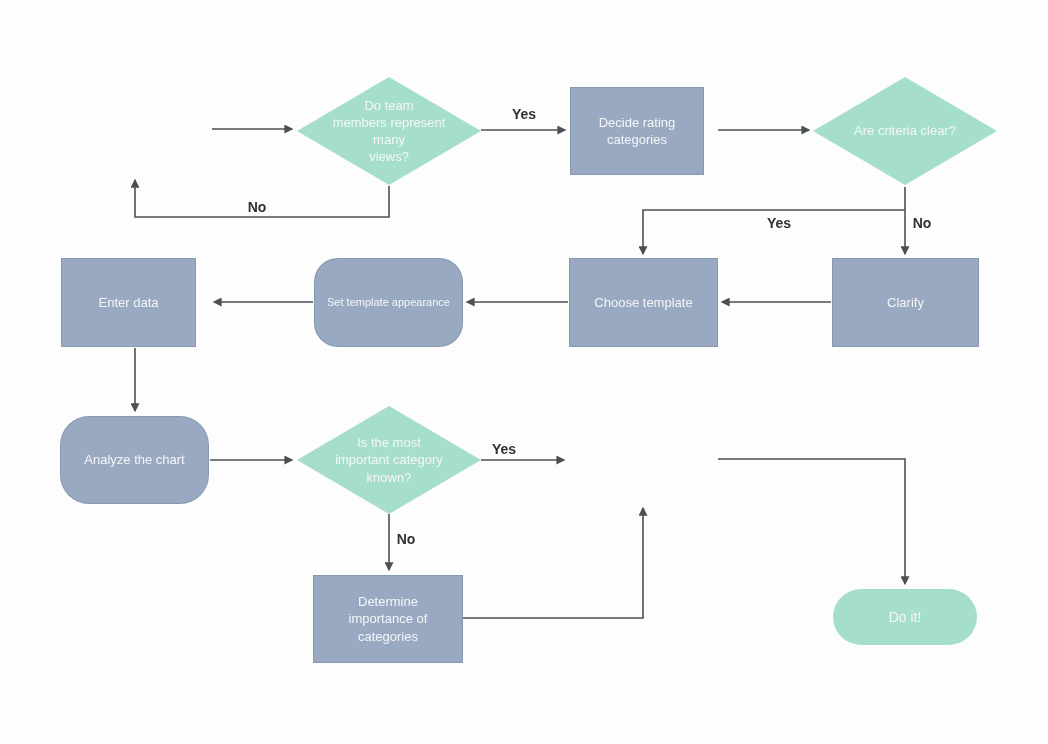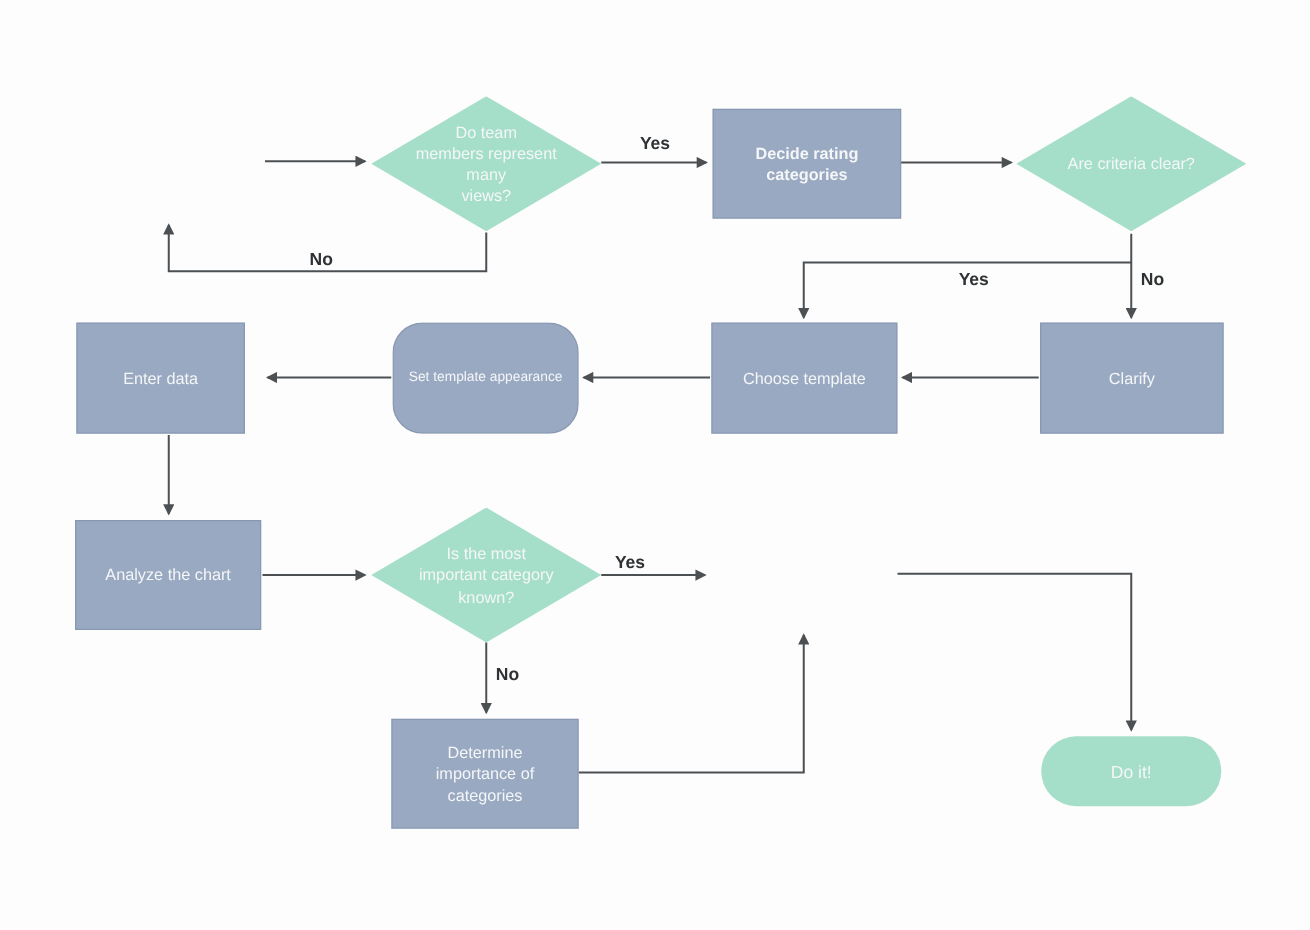--- a/index.html
+++ b/index.html
@@ -97,21 +97,21 @@
   </svg>
 
 
   <div class="node diamond" style="left:297px; top:77px; width:184px; height:108px;">
     <span class="node-label">Do team
 members represent
 many
 views?</span>
   </div>
 
-  <div class="node rect" style="left:570px; top:87px; width:151px; height:88px;font-weight:bold;">
+  <div class="node rect" style="left:570px; top:87px; width:134px; height:88px;">
     <span class="node-label">Decide rating
 categories</span>
   </div>
 
   <div class="node diamond" style="left:813px; top:77px; width:184px; height:108px;">
     <span class="node-label">Are criteria clear?</span>
   </div>
 
   <div class="node rect" style="left:61px; top:258px; width:135px; height:89px;">
     <span class="node-label">Enter data</span>
@@ -122,21 +122,21 @@
   </div>
 
   <div class="node rect" style="left:569px; top:258px; width:149px; height:89px;">
     <span class="node-label">Choose template</span>
   </div>
 
   <div class="node rect" style="left:832px; top:258px; width:147px; height:89px;align-items:center;">
     <span class="node-label">Clarify</span>
   </div>
 
-  <div class="node rect" style="left:60px; top:416px; width:149px; height:88px;">
+  <div class="node rect" style="left:60px; top:416px; width:149px; height:88px;border-radius:29px;">
     <span class="node-label">Analyze the chart</span>
   </div>
 
   <div class="node diamond" style="left:297px; top:406px; width:184px; height:108px;">
     <span class="node-label">Is the most
 important category
 known?</span>
   </div>
 
 

